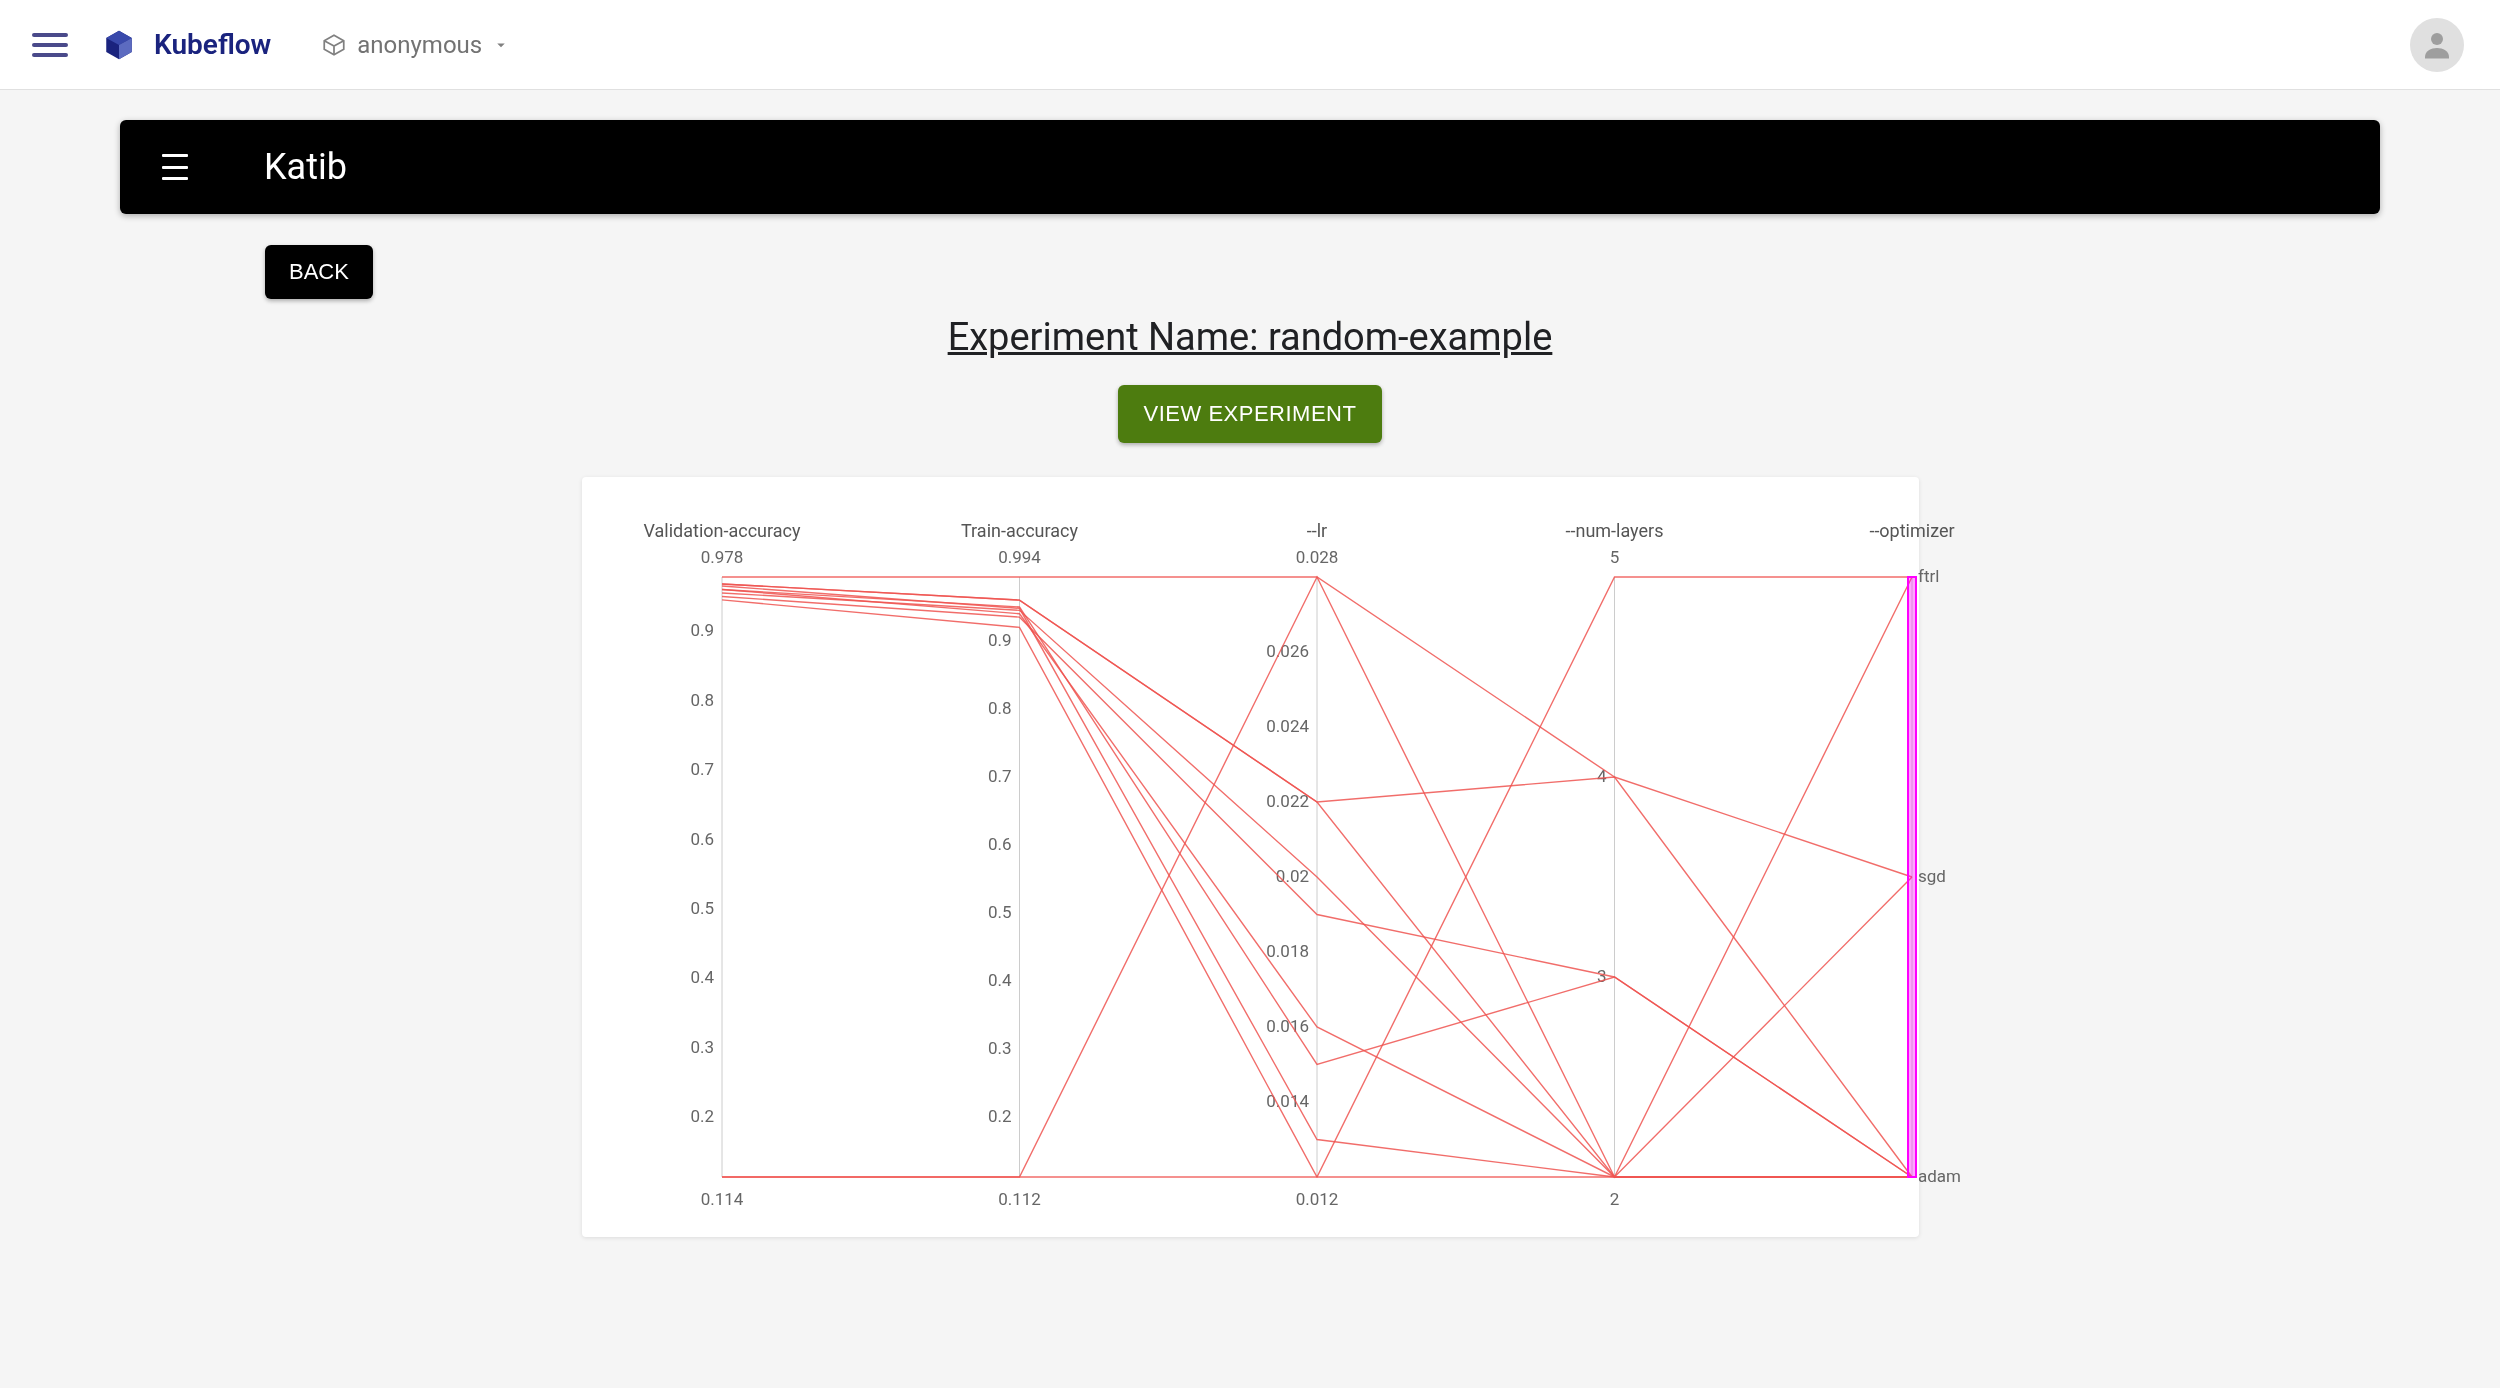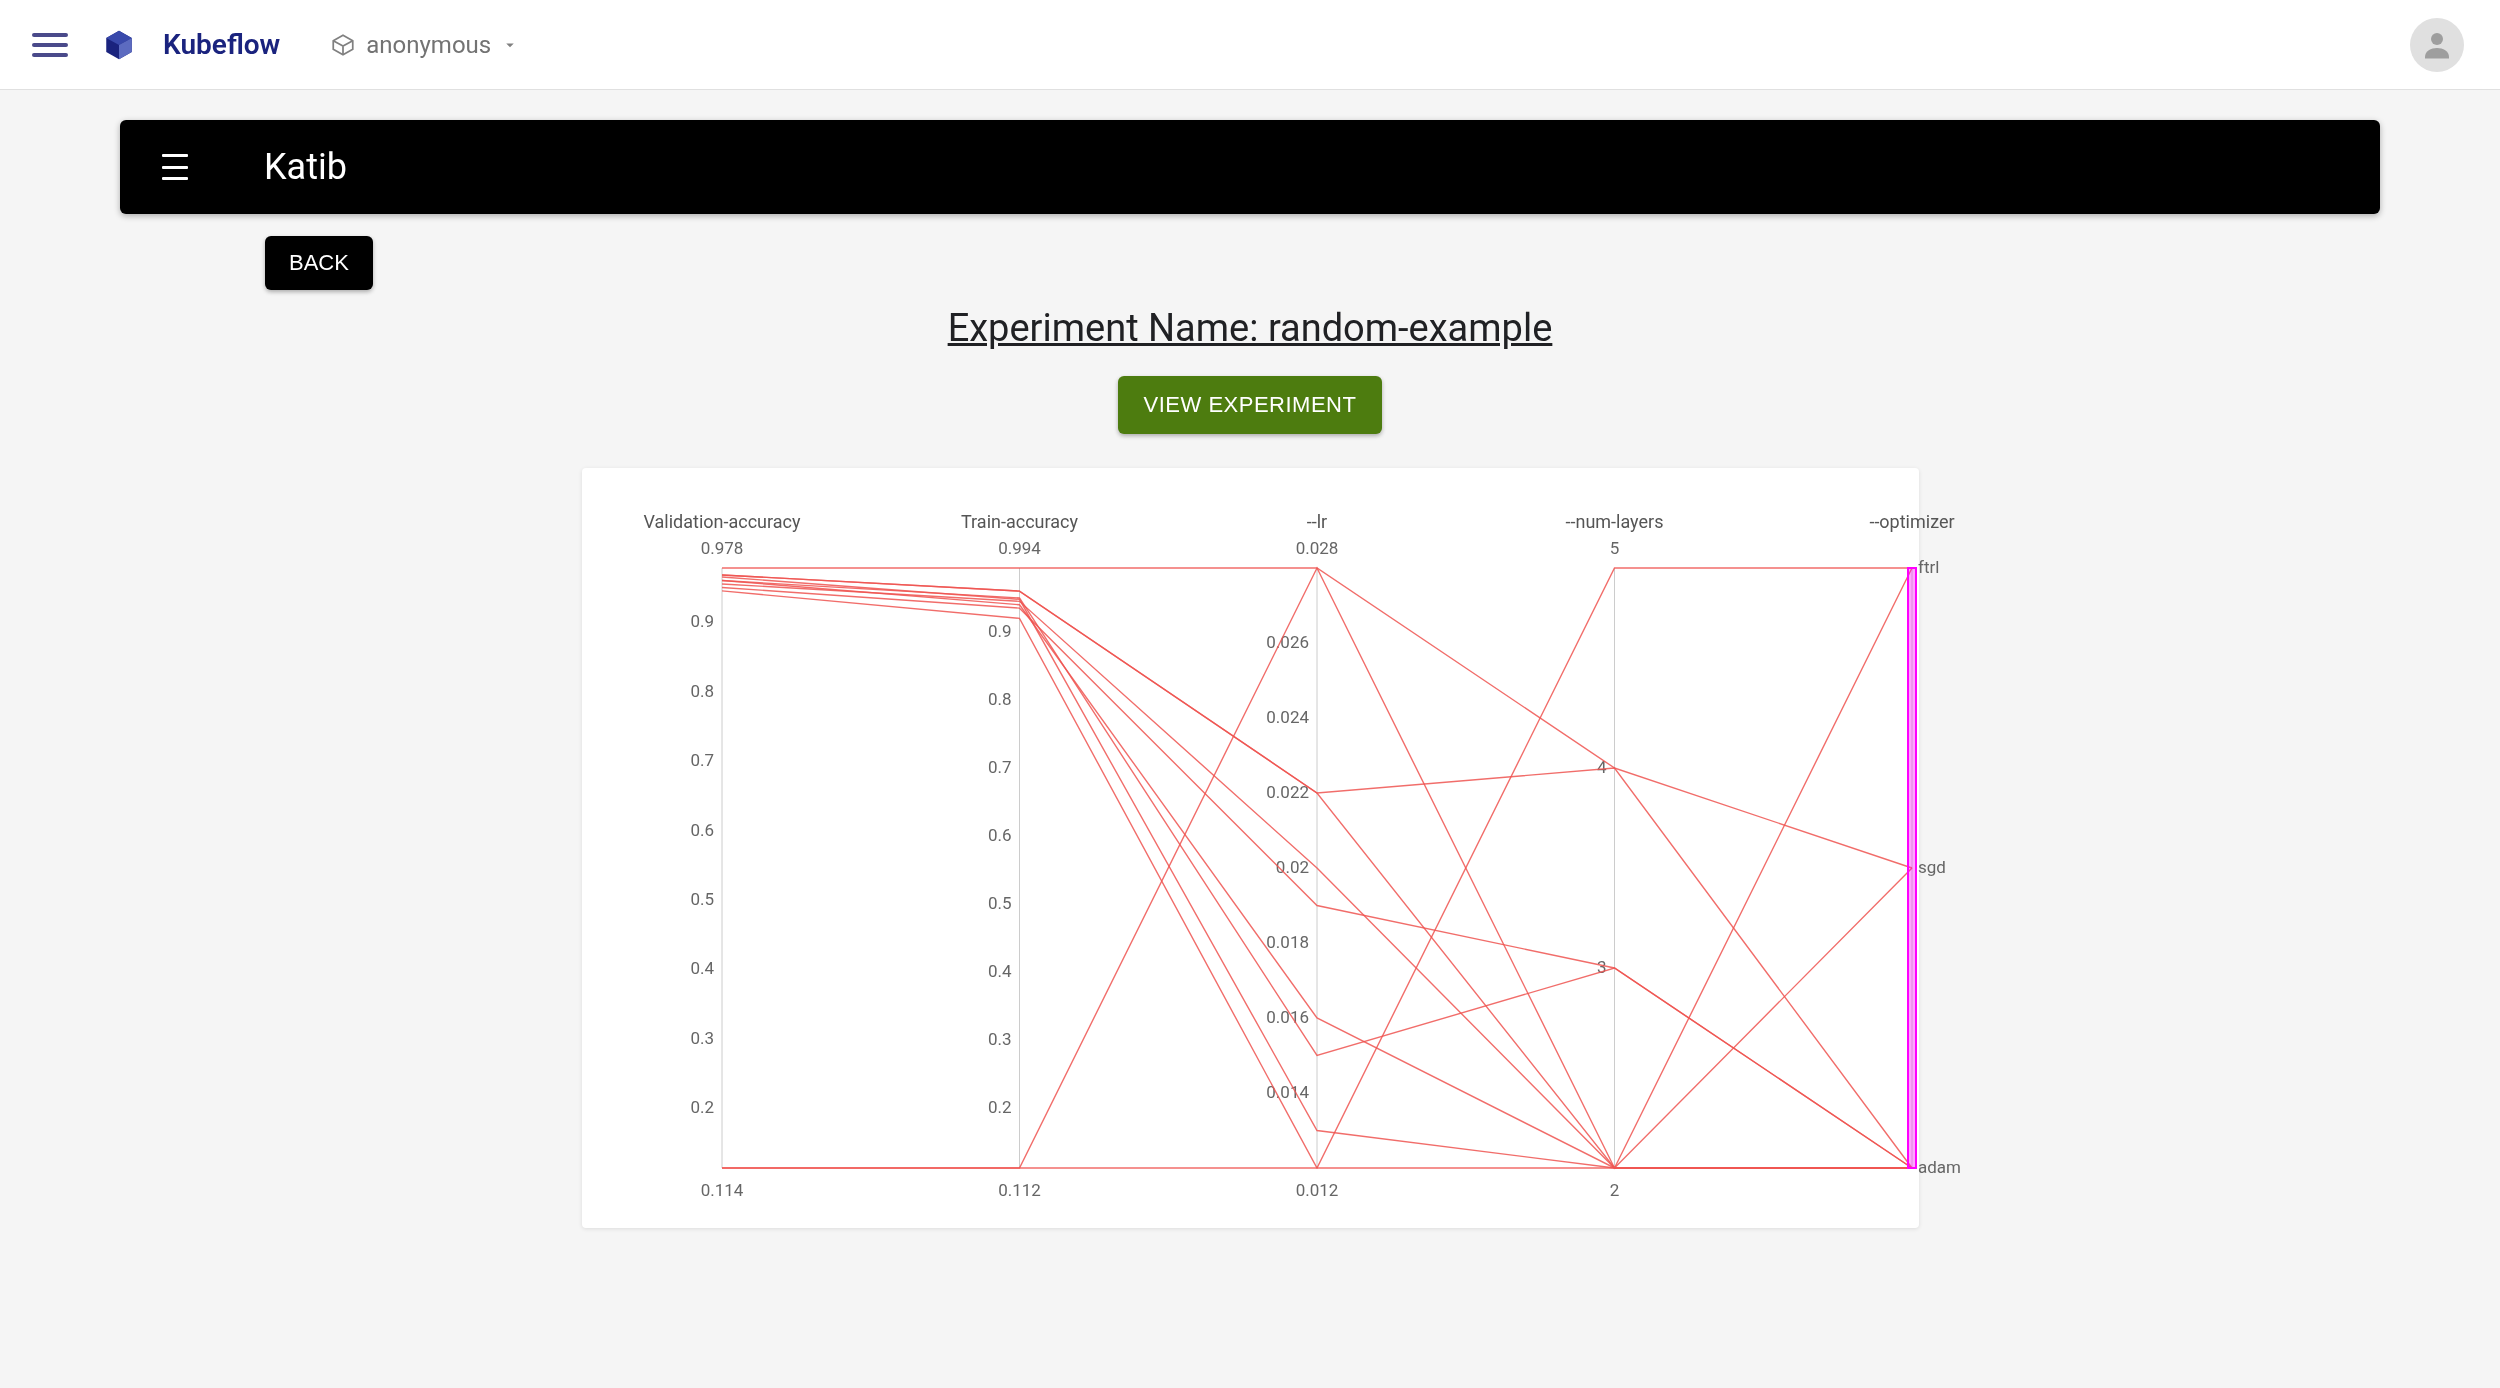--- a/index.html
+++ b/index.html
@@ -14,21 +14,21 @@
       height: 90px;
       background: #fff;
       display: flex;
       align-items: center;
       padding: 0 32px;
       border-bottom: 1px solid #e0e0e0;
       position: relative;
     }
     .hamburger { width: 36px; height: 36px; display: flex; flex-direction: column; justify-content: center; gap: 6px; cursor: pointer; margin-right: 34px; }
     .hamburger span { display: block; height: 4px; background: #4a4a8a; border-radius: 2px; }
-    .brand { display: flex; align-items: center; gap: 27px; font-size: 28px; font-weight: 600; color: #1a237e; margin-right: 50px; }
+    .brand { display: flex; align-items: center; gap: 18px; font-size: 28px; font-weight: 600; color: #1a237e; margin-right: 50px; }
     .brand-icon { width: 34px; height: 34px; }
     .ns-select { display: flex; align-items: center; gap: 10px; color: #737373; font-size: 24px; cursor: pointer; }
     .ns-icon { width: 26px; height: 26px; }
     .chevron-down { width: 18px; height: 18px; }
     .avatar { position: absolute; right: 36px; width: 54px; height: 54px; border-radius: 50%; background: #e0e0e0; display: flex; align-items: center; justify-content: center; color: #9e9e9e; }
     .avatar svg { width: 36px; height: 36px; }
     .page-wrap { padding: 30px 120px; }
     .katib-bar {
       background: #000;
       height: 94px;
@@ -37,21 +37,21 @@
       align-items: center;
       padding: 0 42px;
       color: #fff;
       gap: 76px;
       box-shadow: 0 2px 6px rgba(0,0,0,.3);
     }
     .katib-ham { width: 26px; height: 26px; display: flex; flex-direction: column; justify-content: space-between; cursor: pointer; }
     .katib-ham span { height: 3px; background: #fff; border-radius: 1px; }
     .katib-title { font-size: 36px; font-weight: 400; }
     .back-btn {
-      margin-top: 22px; margin-left: 145px;
+      margin-top: 31px; margin-left: 145px;
       background: #000; color: #fff;
       border: none; border-radius: 6px;
       padding: 14px 24px;
       font-size: 22px; font-weight: 500;
       cursor: pointer;
       box-shadow: 0 2px 4px rgba(0,0,0,.3);
     }
     .exp-header { text-align: center; margin-top: 16px; }
     .exp-header h2 { font-size: 38px; font-weight: 400; color: #202124; margin: 12px 0; text-decoration: underline; }
     .btn-row { display: flex; justify-content: center; gap: 36px; margin-top: 26px; }

